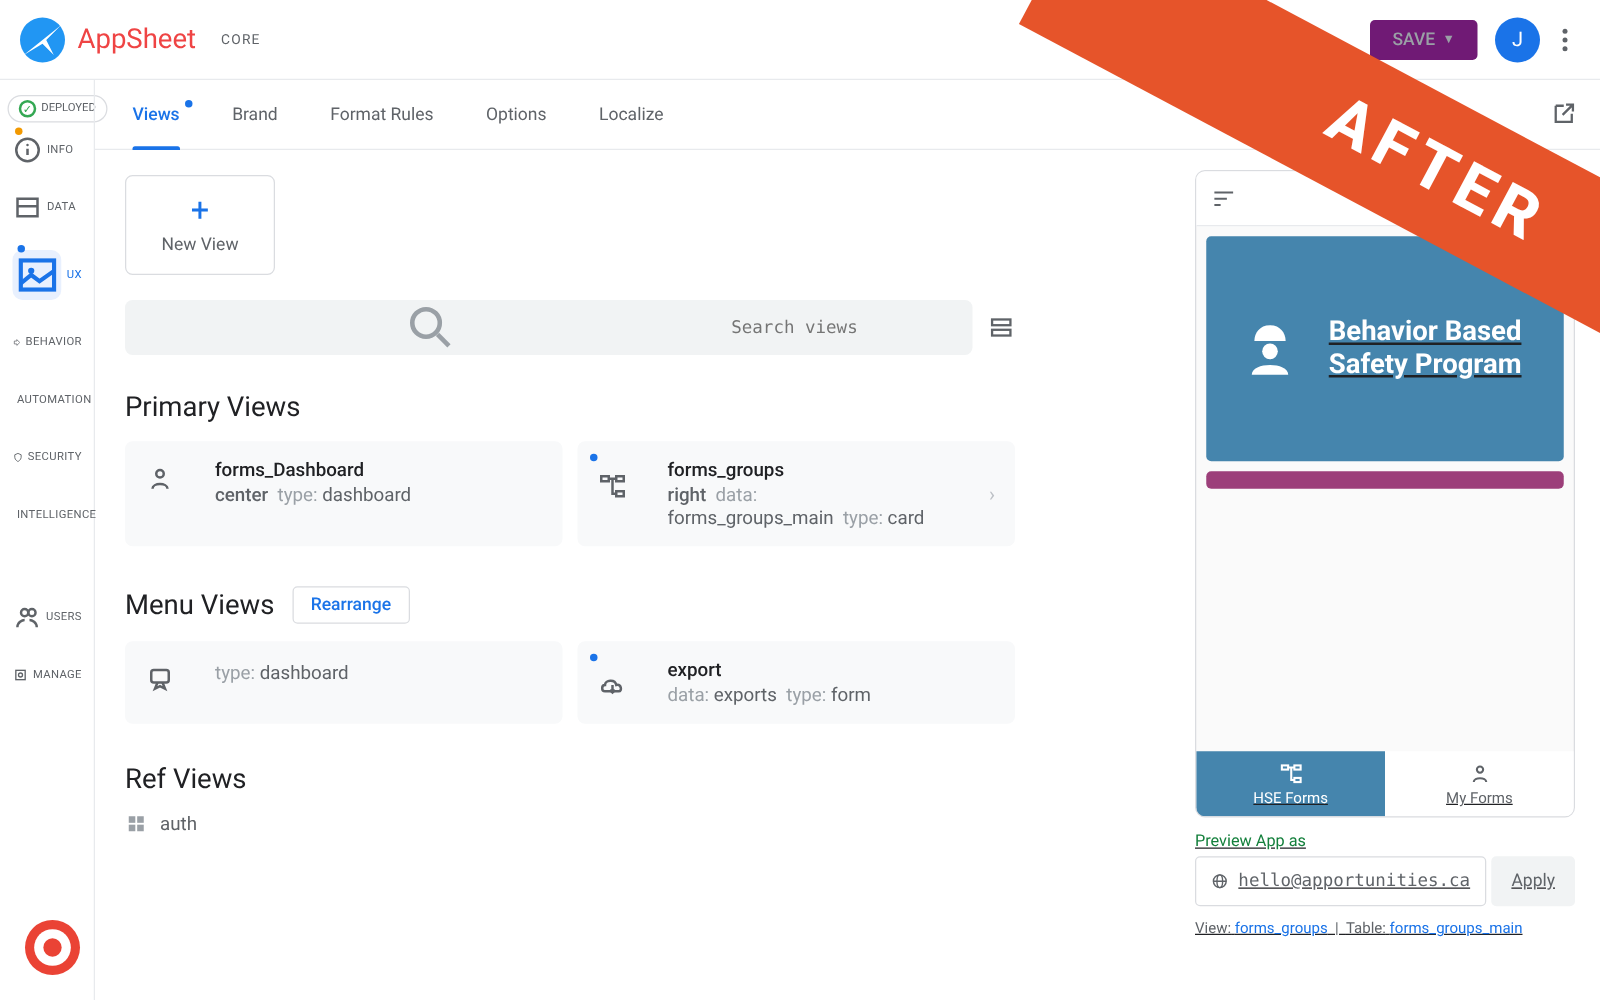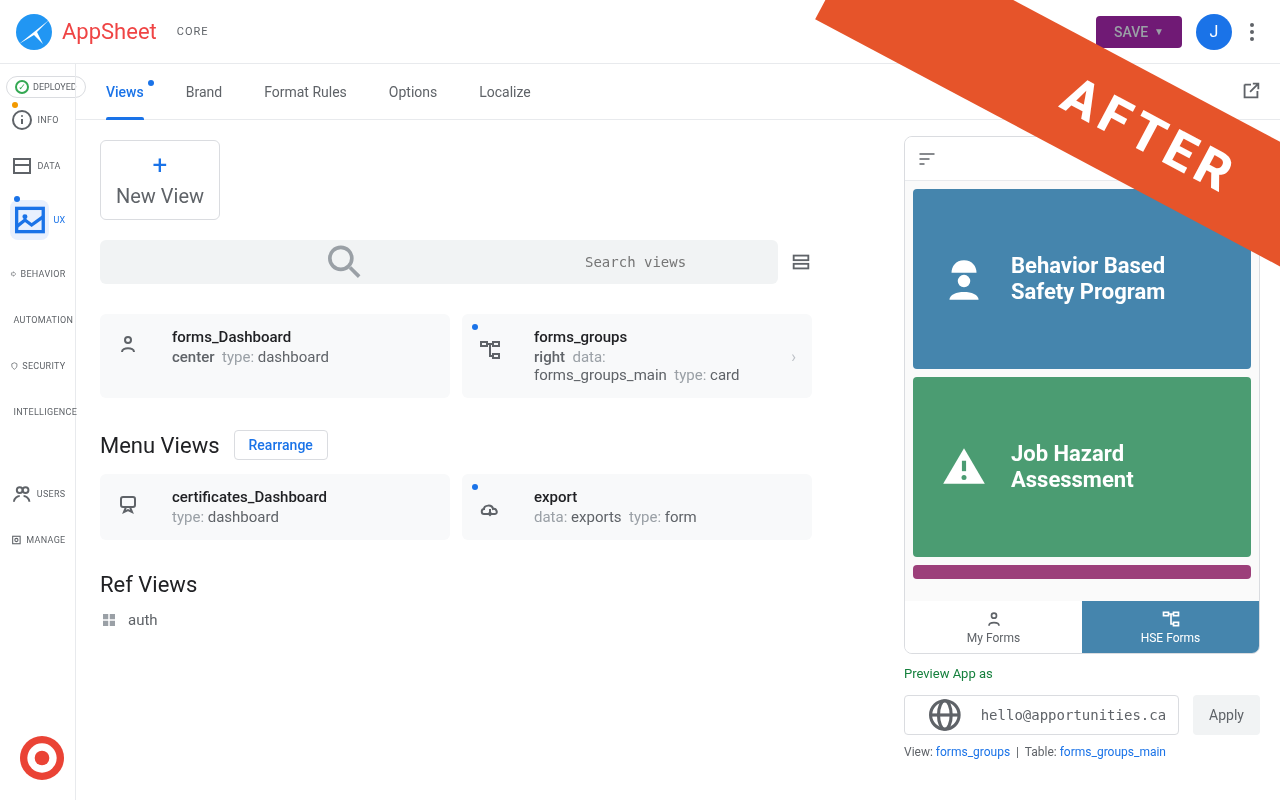--- a/index.html
+++ b/index.html
@@ -35,21 +35,21 @@
 .tab { margin-right: 42px; font-size: 14px; color: #5f6368; cursor: pointer; position: relative; padding: 6px 0; }
 .tab.active { color: #1a73e8; font-weight: 500; }
 .tab.active::after { content: ""; position: absolute; bottom: -14px; left: 0; right: 0; height: 3px; background: #1a73e8; border-radius: 2px 2px 0 0; }
 .tab .bluedot { position: absolute; top: 2px; right: -10px; width: 6px; height: 6px; background: #1a73e8; border-radius: 50%; }
 .open-new { position: absolute; right: 18px; top: 16px; width: 22px; height: 22px; color: #5f6368; cursor: pointer; }
 
 
 .main { position: absolute; top: 120px; left: 76px; width: 760px; padding: 20px 24px; overflow: hidden; }
 .new-view { width: 120px; height: 80px; border: 1px solid #dadce0; border-radius: 6px; display: flex; flex-direction: column; align-items: center; justify-content: center; gap: 6px; cursor: pointer; margin-bottom: 20px; }
 .new-view .plus { font-size: 26px; color: #1a73e8; line-height: 1; }
-.new-view .lbl { font-size: 20px; color: #5f6368; }
+.new-view .lbl { font-size: 14px; color: #5f6368; }
 .search-wrap { display: flex; align-items: center; gap: 12px; margin-bottom: 30px; }
 .search-box { flex: 1; background: #f1f3f4; border-radius: 6px; height: 44px; display: flex; align-items: center; padding: 0 14px; color: #5f6368; gap: 10px; }
 .search-box input { border: none; background: transparent; outline: none; font-size: 14px; font-family: monospace; color: #5f6368; flex: 1; }
 .layout-toggle { width: 22px; height: 22px; color: #5f6368; cursor: pointer; }
 .section-title { font-size: 22px; font-weight: 400; color: #202124; margin-bottom: 14px; display: flex; align-items: center; gap: 14px; }
 .rearrange-btn { border: 1px solid #dadce0; border-radius: 4px; padding: 6px 14px; font-size: 14px; color: #1a73e8; cursor: pointer; font-weight: 500; }
 .card-grid { display: flex; gap: 12px; margin-bottom: 32px; }
 .view-card { flex: 1; background: #f8f9fa; border-radius: 6px; padding: 14px 16px; display: flex; align-items: flex-start; gap: 32px; position: relative; cursor: pointer; }
 .view-card .card-icon { width: 24px; height: 24px; color: #5f6368; margin-top: 4px; flex-shrink: 0; }
 .view-card .bluedot { position: absolute; top: 10px; left: 10px; width: 6px; height: 6px; background: #1a73e8; border-radius: 50%; }
@@ -57,38 +57,38 @@
 .view-card .v-name { font-size: 15px; font-weight: 500; color: #202124; }
 .view-card .meta { font-size: 15px; color: #5f6368; margin-top: 2px; }
 .view-card .meta .k { color: #9aa0a6; }
 .view-card .meta .v { color: #5f6368; }
 .view-card .chev { color: #bdc1c6; align-self: center; }
 .ref-header { display: flex; align-items: center; gap: 10px; margin-top: 8px; margin-bottom: 10px; }
 .grid-icon { width: 18px; height: 18px; color: #9aa0a6; }
 .ref-header .name { font-size: 15px; color: #5f6368; }
 
 
-.preview { position: absolute; top: 136px; right: 20px; width: 356px; }
+.preview { position: absolute; top: 136px; right: 20px; width: 304px; text-decoration: underline; }
 .phone { border: 1px solid #dadce0; border-radius: 8px; overflow: hidden; background: #fafafa; }
 .phone-top { height: 44px; background: #fff; display: flex; align-items: center; padding: 0 12px; border-bottom: 1px solid #e8eaed; }
 .phone-top .sort { color: #5f6368; }
 .phone-body { padding: 8px; display: flex; flex-direction: column; gap: 8px; height: 420px; overflow: hidden; }
 .form-card { border-radius: 4px; height: 180px; display: flex; align-items: center; padding: 0 26px; gap: 22px; color: #fff; }
 .form-card.blue { background: #4585ad; }
 .form-card.green { background: #4b9c72; }
 .form-card.purple { background: #9c3f7a; height: 14px; }
 .form-card .ic { width: 50px; height: 50px; flex-shrink: 0; }
 .form-card .title { font-size: 22px; font-weight: 700; line-height: 1.2; }
 .phone-tabs { display: flex; height: 52px; }
 .phone-tab { flex: 1; display: flex; flex-direction: column; align-items: center; justify-content: center; gap: 2px; font-size: 12px; cursor: pointer; }
 .phone-tab .ic { width: 20px; height: 20px; }
 .phone-tab.active { background: #4585ad; color: #fff; }
 .phone-tab.inactive { background: #fff; color: #5f6368; }
 .preview-footer { margin-top: 12px; font-size: 13px; color: #15803d; }
-.email-row { display: flex; align-items: center; gap: 14px; margin-top: 14px; }
+.email-row { display: flex; align-items: center; gap: 4px; margin-top: 4px; }
 .email-input { flex: 1; border: 1px solid #dadce0; border-radius: 4px; height: 40px; display: flex; align-items: center; padding: 0 12px; gap: 8px; font-family: monospace; font-size: 14px; color: #5f6368; }
 .apply-btn { background: #f1f3f4; border-radius: 4px; height: 40px; padding: 0 16px; font-size: 14px; color: #5f6368; cursor: pointer; display: flex; align-items: center; }
 .preview-meta { margin-top: 10px; font-size: 12px; color: #5f6368; }
 .preview-meta .link { color: #1a73e8; cursor: pointer; }
 
 
 .ribbon { position: absolute; top: 80px; right: -220px; width: 700px; height: 110px; background: #e6542a; transform: rotate(28deg); transform-origin: center; display: flex; align-items: center; justify-content: center; color: #fff; font-size: 52px; font-weight: 800; letter-spacing: 6px; z-index: 100; }
 
 svg { width: 100%; height: 100%; }
 </style>
@@ -243,20 +243,21 @@
           <line x1="15" y1="15" x2="20" y2="20" stroke="#9aa0a6" stroke-width="2"></line>
         </svg>
       <input placeholder="Search views" style="">
     </div>
     <div class="layout-toggle"><svg viewBox="0 0 24 24">
           <rect x="4" y="5" width="16" height="5" fill="none" stroke="#5f6368" stroke-width="2"></rect>
           <rect x="4" y="14" width="16" height="5" fill="none" stroke="#5f6368" stroke-width="2"></rect>
         </svg></div>
   </div>
 
+  <div class="section-title">Primary Views</div>
   <div class="card-grid">
     <div class="view-card">
       <div class="card-icon"><svg viewBox="0 0 24 24">
             <circle cx="12" cy="8" r="3" fill="none" stroke="#5f6368" stroke-width="2"></circle>
             <path d="M6 20 C6 15 18 15 18 20" fill="none" stroke="#5f6368" stroke-width="2"></path>
           </svg></div>
       <div class="content">
         <div class="v-name">forms_Dashboard</div>
         <div class="meta"><span class="v" style="font-weight:500;">center</span>&nbsp;&nbsp;<span class="k">type:</span> <span class="v">dashboard</span></div>
       </div>
@@ -281,21 +282,20 @@
     <span>Menu Views</span>
     <span class="rearrange-btn">Rearrange</span>
   </div>
   <div class="card-grid">
     <div class="view-card">
       <div class="card-icon"><svg viewBox="0 0 24 24">
             <rect x="5" y="5" width="14" height="10" rx="2" fill="none" stroke="#5f6368" stroke-width="2"></rect>
             <path d="M10 15 L8 20 L12 18 L16 20 L14 15" fill="none" stroke="#5f6368" stroke-width="2"></path>
           </svg></div>
       <div class="content">
-        <div class="v-name">certificates_Dashboard</div>
         <div class="meta"><span class="k">type:</span> <span class="v">dashboard</span></div>
       </div>
     </div>
     <div class="view-card">
       <span class="bluedot"></span>
       <div class="card-icon" style="margin-top:10px;"><svg viewBox="0 0 24 24">
             <path d="M6 16 C3 16 3 11 6 11 C6 7 14 6 15 11 C19 10 20 16 17 16 Z" fill="none" stroke="#5f6368" stroke-width="2"></path>
             <path d="M12 11 L12 17 M10 15 L12 17 L14 15" fill="none" stroke="#5f6368" stroke-width="2"></path>
           </svg></div>
       <div class="content">
@@ -328,47 +328,39 @@
     </div>
     <div class="phone-body">
       <div class="form-card blue">
         <div class="ic"><svg viewBox="0 0 24 24">
               <path d="M12 3 C8 3 6 6 6 9 L18 9 C18 6 16 3 12 3 Z" fill="#fff"></path>
               <circle cx="12" cy="13" r="3" fill="#fff"></circle>
               <path d="M5 22 C5 17 19 17 19 22 Z" fill="#fff"></path>
             </svg></div>
         <div class="title">Behavior Based Safety Program</div>
       </div>
-      <div class="form-card green">
-        <div class="ic"><svg viewBox="0 0 24 24">
-              <path d="M12 3 L22 20 L2 20 Z" fill="#fff"></path>
-              <rect x="11" y="9" width="2" height="5" fill="#4b9c72"></rect>
-              <circle cx="12" cy="17" r="1.2" fill="#4b9c72"></circle>
-            </svg></div>
-        <div class="title">Job Hazard Assessment</div>
-      </div>
       <div class="form-card purple"></div>
     </div>
     <div class="phone-tabs">
-      <div class="phone-tab inactive">
-        <div class="ic"><svg viewBox="0 0 24 24">
-              <circle cx="12" cy="8" r="3" fill="none" stroke="#5f6368" stroke-width="2"></circle>
-              <path d="M6 20 C6 15 18 15 18 20" fill="none" stroke="#5f6368" stroke-width="2"></path>
-            </svg></div>
-        <span>My Forms</span>
-      </div>
       <div class="phone-tab active">
         <div class="ic"><svg viewBox="0 0 24 24">
               <rect x="3" y="4" width="6" height="4" fill="none" stroke="#fff" stroke-width="2"></rect>
               <rect x="15" y="4" width="6" height="4" fill="none" stroke="#fff" stroke-width="2"></rect>
               <rect x="15" y="16" width="6" height="4" fill="none" stroke="#fff" stroke-width="2"></rect>
               <path d="M9 6 L15 6 M12 6 L12 18 L15 18" fill="none" stroke="#fff" stroke-width="2"></path>
             </svg></div>
         <span>HSE Forms</span>
       </div>
+      <div class="phone-tab inactive">
+        <div class="ic"><svg viewBox="0 0 24 24">
+              <circle cx="12" cy="8" r="3" fill="none" stroke="#5f6368" stroke-width="2"></circle>
+              <path d="M6 20 C6 15 18 15 18 20" fill="none" stroke="#5f6368" stroke-width="2"></path>
+            </svg></div>
+        <span>My Forms</span>
+      </div>
     </div>
   </div>
   <div class="preview-footer">Preview App as</div>
   <div class="email-row">
     <div class="email-input">
       <svg width="16" height="16" viewBox="0 0 24 24">
           <circle cx="12" cy="12" r="9" fill="none" stroke="#5f6368" stroke-width="2"></circle>
           <ellipse cx="12" cy="12" rx="4" ry="9" fill="none" stroke="#5f6368" stroke-width="2"></ellipse>
           <line x1="3" y1="12" x2="21" y2="12" stroke="#5f6368" stroke-width="2"></line>
         </svg>

